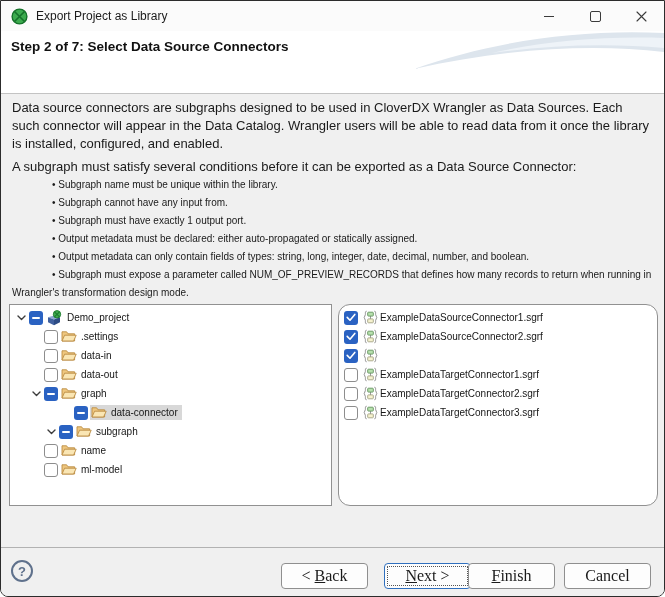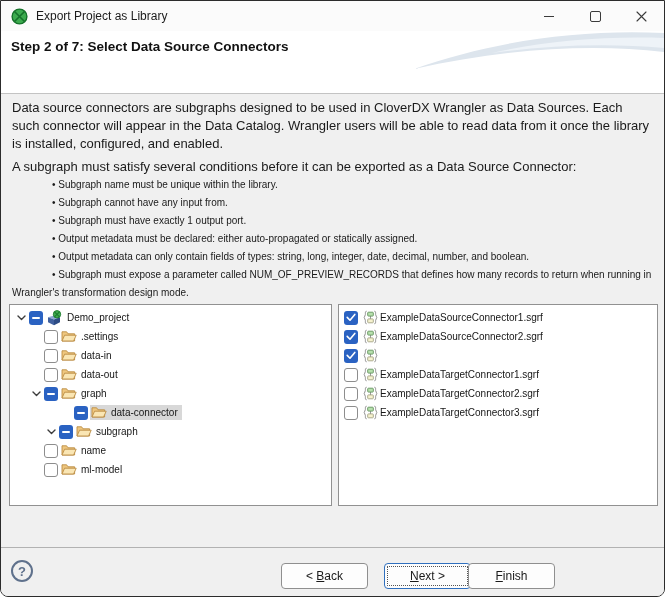--- a/index.html
+++ b/index.html
@@ -23,41 +23,41 @@
   .content{position:absolute;top:93px;left:0;right:0;bottom:49px;background:#f0f0f0;
            padding:5px 11px;box-sizing:border-box;color:#1a1a1a;}
   .para{font-size:13px;line-height:18px;}
   .intro{margin-top:5px;}
   .bullet{font-size:10px;line-height:18px;text-indent:40px;}
   .bullet::before{content:"•  ";}
   
   .panel{position:absolute;top:210px;height:202px;background:#fff;border:1px solid #919191;
          box-sizing:border-box;overflow:hidden;padding-top:3px;}
   .tree-panel{left:8px;width:323px;}
-  .list-panel{left:337px;width:320px;}
+  .list-panel{left:337px;width:320px;border-radius:12px;}
   .tree-row,.list-row{display:flex;align-items:center;height:19px;font-size:10px;color:#161616;}
   .list-row{padding-left:5px;}
   .chev{width:15px;display:flex;align-items:center;justify-content:center;flex:0 0 15px;}
   .cb{width:14px;height:14px;border-radius:3px;box-sizing:border-box;flex:0 0 14px;
       display:flex;align-items:center;justify-content:center;}
   .cb.unchecked{background:#fff;border:1px solid #8d8d8d;}
   .cb.partial,.cb.checked{background:#2a62c2;}
   .cb .dash{width:8px;height:2px;background:#fff;border-radius:1px;}
   .sel{display:flex;align-items:center;margin-left:2px;padding:1px 4px 1px 1px;}
   .sel.selected{background:#d8d8d8;}
   .ticon{display:flex;align-items:center;margin-right:4px;}
   .list-row .ticon{margin-left:4px;margin-right:1px;}
   
   .footer{position:absolute;left:0;right:0;bottom:0;height:48px;background:#f0f0f0;
           border-top:1px solid #b2b2b2;}
   .help{position:absolute;left:10px;top:12px;width:22px;height:22px;border:2px solid #5f718c;
         border-radius:50%;box-sizing:border-box;display:flex;align-items:center;justify-content:center;
         color:#5f718c;font-size:13px;font-weight:bold;}
   .btn{position:absolute;top:15px;width:87px;height:26px;background:#fdfdfd;border:1px solid #8f8f8f;
-       border-radius:4px;font-family:Liberation Sans, sans-serif;font-size:12px;color:#1a1a1a;padding:0;}
+       border-radius:4px;font-family:Liberation Serif, serif;font-size:16px;color:#1a1a1a;padding:0;}
   .btn u{text-decoration:underline;}
   #btn-back{left:280px;}
   #btn-next{left:383px;border:1px solid #2f6fbe;outline:1px dotted #555;outline-offset:-4px;}
   #btn-finish{left:467px;}
   #btn-cancel{left:563px;}
 </style>
 </head>
 <body>
 
 <div class="window">
@@ -342,15 +342,16 @@
       </div>
   </div>
 
   <div class="footer">
     <div class="help">
       <span>?</span>
     </div>
     <button class="btn" id="btn-back"><span>&lt; </span><u>B</u><span>ack</span></button>
     <button class="btn" id="btn-next"><span></span><u>N</u><span>ext &gt;</span></button>
     <button class="btn" id="btn-finish"><span></span><u>F</u><span>inish</span></button>
+    <button class="btn" id="btn-cancel"><span></span><u></u><span>Cancel</span></button>
   </div>
 
 </div>
 
 </body></html>

